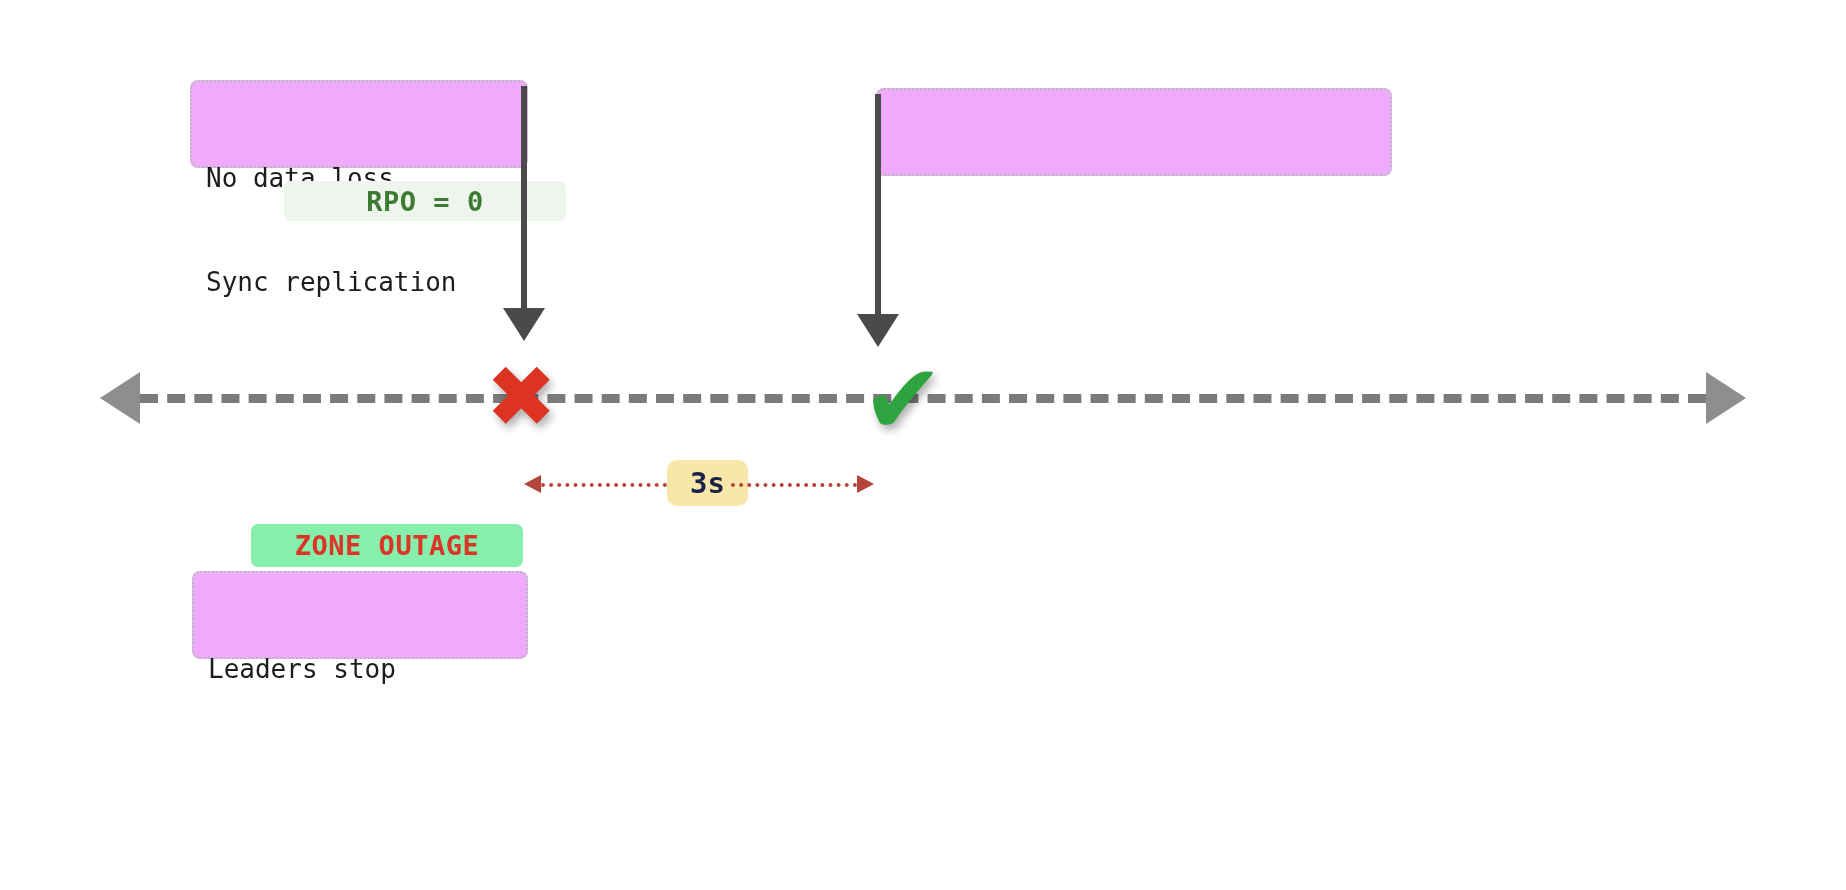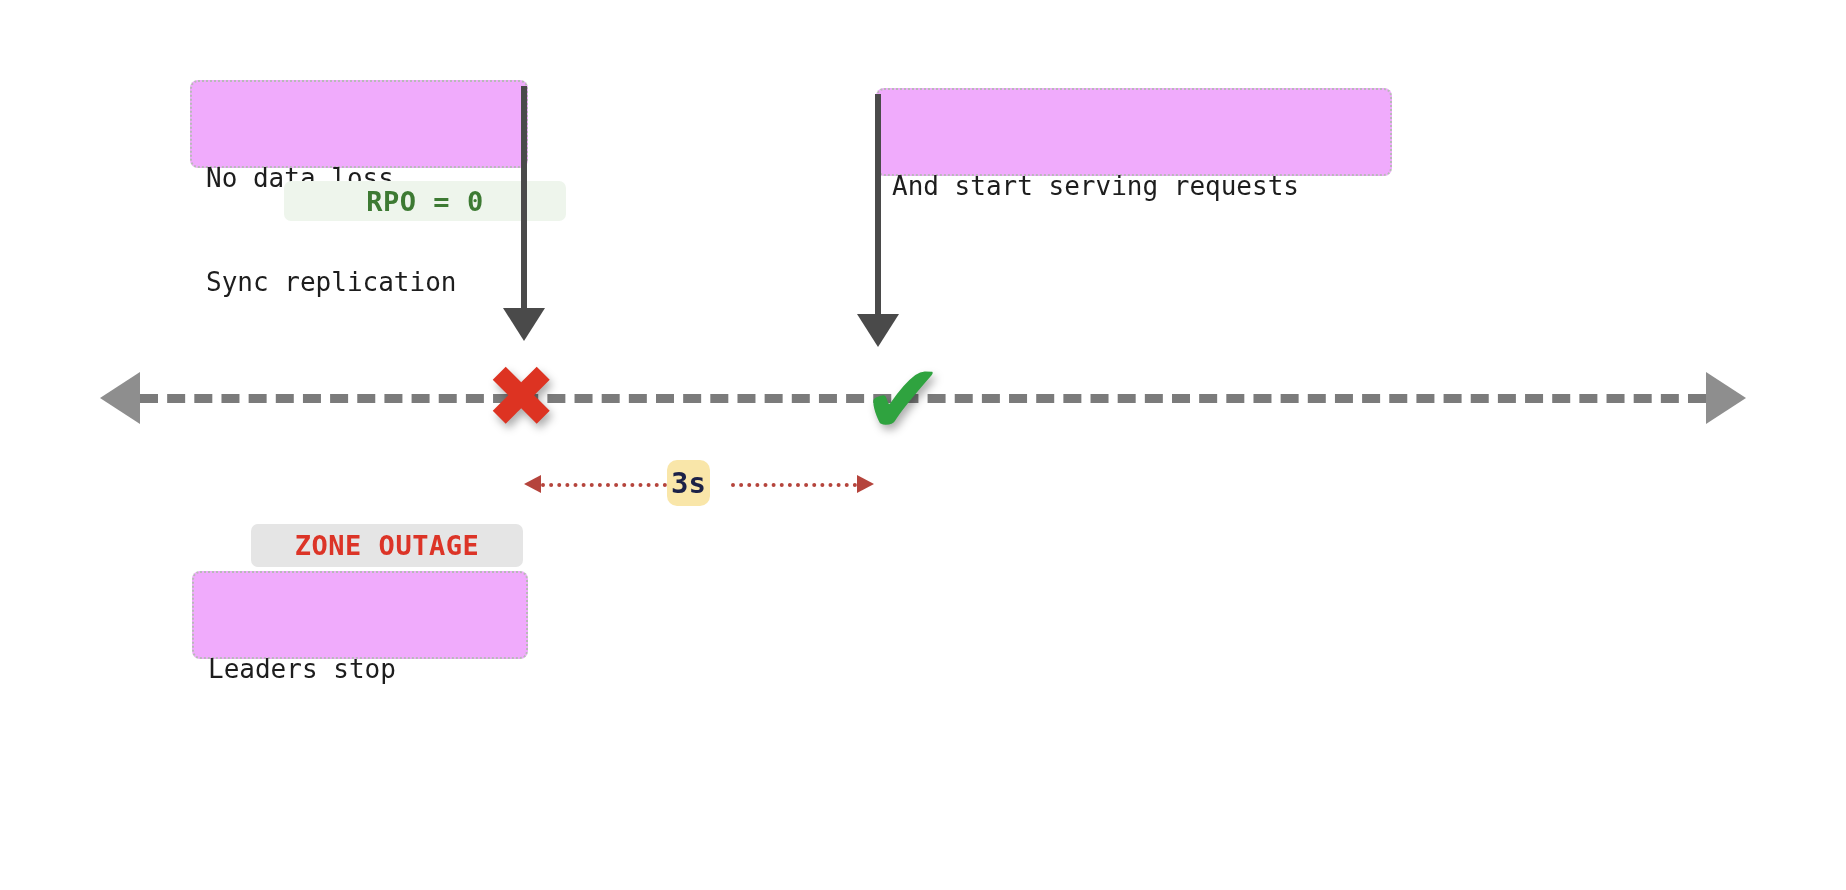--- a/index.html
+++ b/index.html
@@ -33,21 +33,21 @@
     font-weight:bold;
     font-size:27px;
     letter-spacing:.5px;
     display:flex;
     align-items:center;
     justify-content:center;
     box-sizing:border-box;
     white-space:pre;
   }
   .badge-green{background:#eef5ec;color:#3d7a33;border-radius:7px;}
-  .badge-red{background:#e5e5e5;color:#dc3427;border-radius:7px;}
+  .badge-red{background:#86efac;color:#dc3427;border-radius:7px;}
 
   
   .vline{position:absolute;width:6px;background:#4a4a4a;}
   .vhead{
     position:absolute;width:0;height:0;
     border-left:21px solid transparent;
     border-right:21px solid transparent;
     border-top:33px solid #4a4a4a;
   }
 
@@ -105,21 +105,20 @@
 <body>
 
 <div id="stage">
 
   <div class="note" style="left:190px;top:80px;width:338px;height:88px;">
     <span class="line">No data loss</span>
     <span class="line">Sync replication</span>
   </div>
 
   <div class="note" style="left:876px;top:88px;width:516px;height:88px;">
-    <span class="line">And start serving requests</span>
   </div>
 
   <div class="badge badge-green" style="left:258px;top:181px;width:282px;height:40px;margin-left:26px;">
     <span>RPO = 0</span>
   </div>
 
 
   <div class="vline" style="left:521px;top:86px;height:224px;"></div>
   <div class="vhead" style="left:503px;top:308px;"></div>
 
@@ -133,21 +132,21 @@
   <div class="mark mark-x" style="left:465px;top:339px;width:116px;">
     <span>✖</span>
   </div>
 
   <div class="mark mark-check" style="left:845px;top:336px;width:116px;">
     <span>✔</span>
   </div>
 
   <div class="m-head left" style="left:524px;top:475px;"></div>
   <div class="measure-line" style="left:541px;top:483px;width:126px;"></div>
-  <div class="chip" style="left:667px;top:460px;width:43px;height:46px;">
+  <div class="chip" style="left:667px;top:460px;width:81px;height:46px;">
     <span>3s</span>
   </div>
   <div class="measure-line" style="left:731px;top:483px;width:126px;"></div>
   <div class="m-head right" style="left:857px;top:475px;"></div>
 
   <div class="badge badge-red" style="left:251px;top:524px;width:272px;height:43px;">
     <span>ZONE OUTAGE</span>
   </div>
 
   <div class="note" style="left:192px;top:571px;width:336px;height:88px;">

